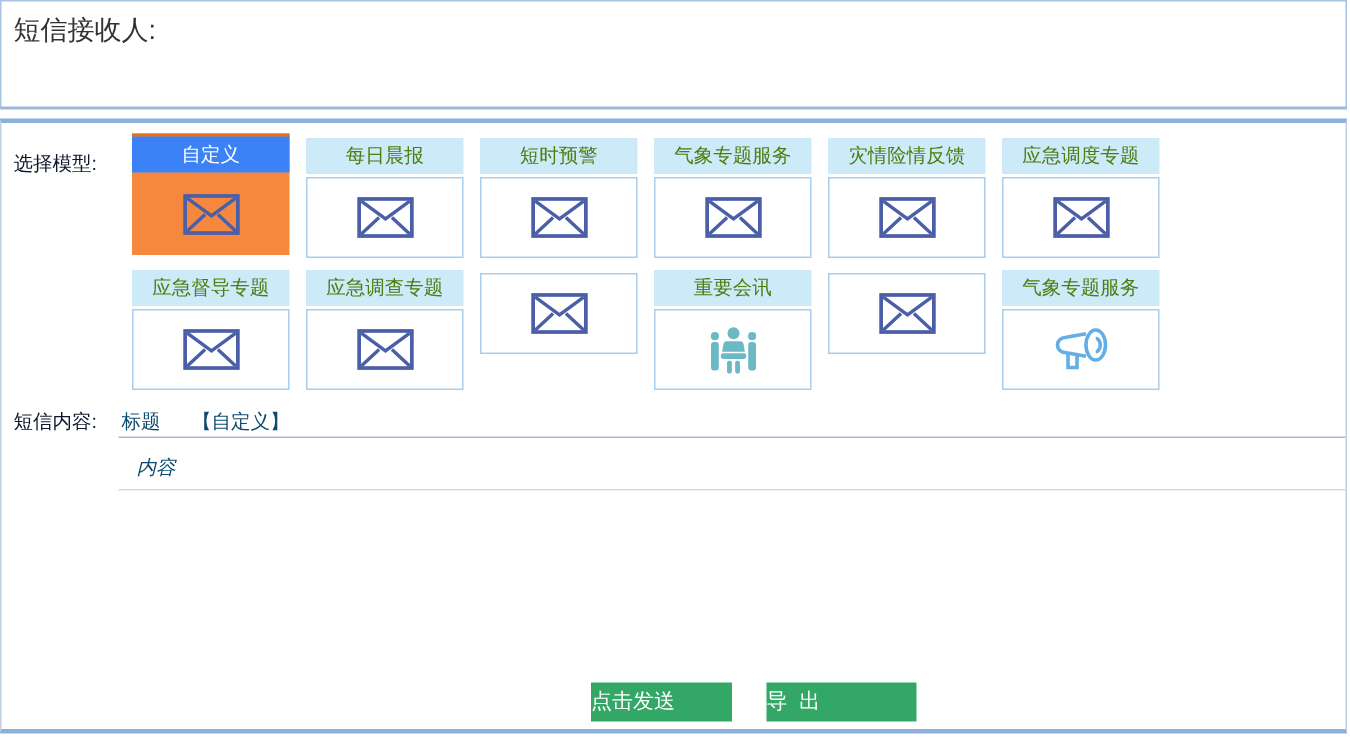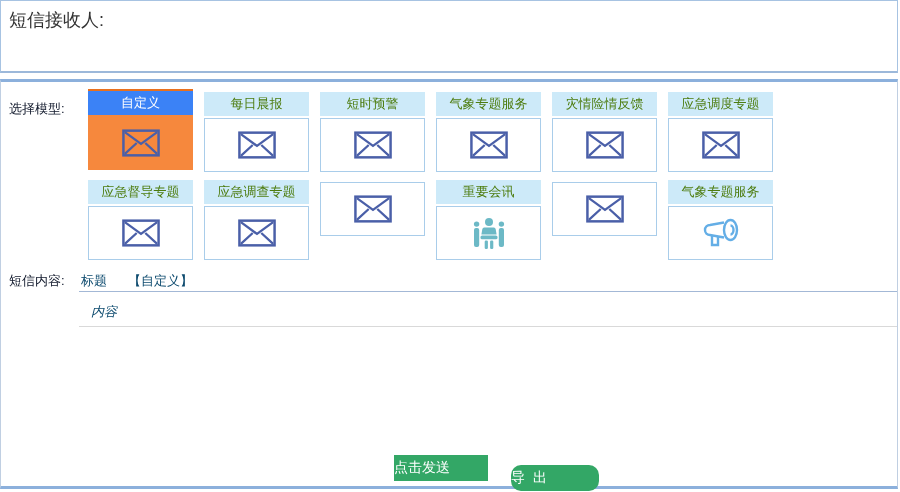--- a/index.html
+++ b/index.html
@@ -33,21 +33,21 @@
   
   .field-text { position:absolute; font-size:13px; color:#0c4a6e; white-space:nowrap; }
   .underline { position:absolute; left:78px; width:818px; height:0; }
   .underline.blue { border-top:1px solid #a3b8d6; }
   .underline.grey { border-top:1px solid #d9d9d9; }
 
   
   .btn { position:absolute; height:26px; border:none; background:#33a766; color:#fff;
          font-size:14px; font-family:inherit; cursor:pointer; text-align:left; }
   .btn.send { left:393px; top:373px; width:94px; }
-  .btn.export { left:510px; top:383px; width:88px; letter-spacing:2px;border-radius:10px; }
+  .btn.export { left:510px; top:373px; width:100px; letter-spacing:2px; }
 </style>
 </head>
 <body>
 
 <div class="stage">
 
   <div class="recipients-box">
     <span class="lbl">短信接收人:</span>
   </div>
 

